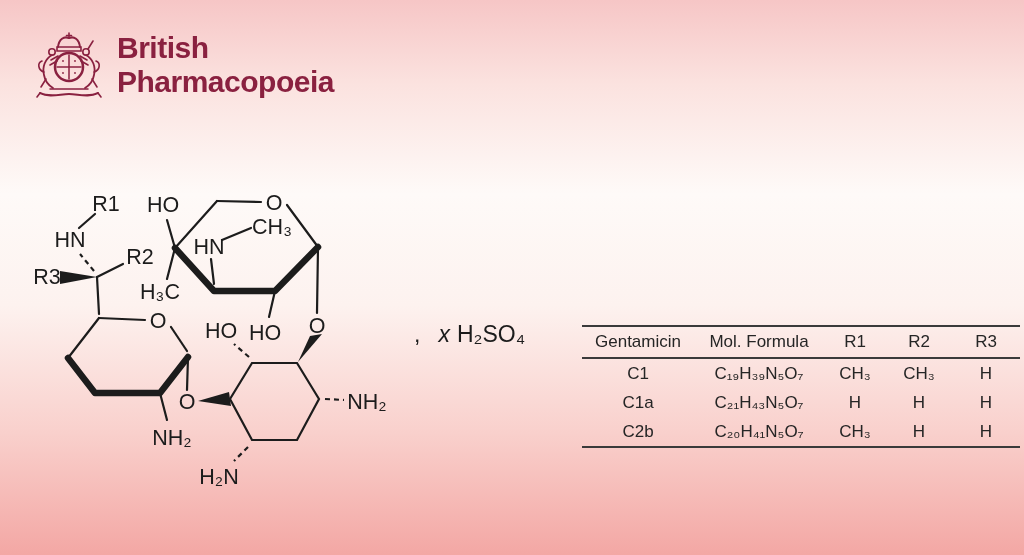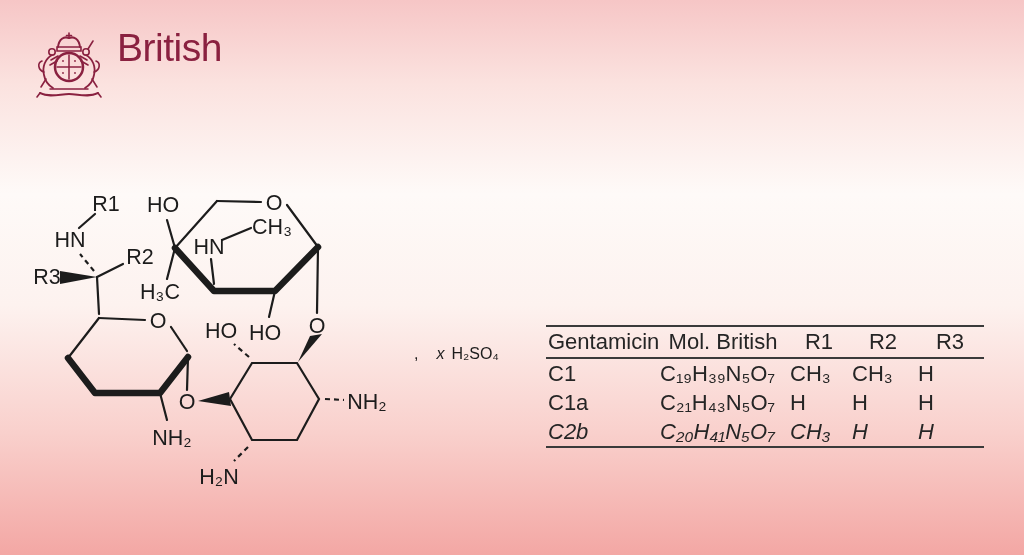--- a/index.html
+++ b/index.html
@@ -15,58 +15,57 @@
       #fdf2ef 55%,
       #f9d0cc 78%,
       #f3a7a4 100%);
   }
   .brand{
     position:absolute;left:30px;top:30px;
     display:flex;align-items:flex-start;gap:9px;
   }
   .brand-text{
     color:#8a2140;
-    font-weight:normal;
-    font-size:39px;
+    font-weight:bold;
+    font-size:30px;
     line-height:34px;
     letter-spacing:-0.5px;
     margin-top:1px;
   }
   .structure{
     position:absolute;left:25px;top:185px;width:380px;height:310px;
   }
   .structure text{
     font-family:"Liberation Sans","DejaVu Sans",sans-serif;
     font-size:21.5px;
     fill:#1c1c1c;
   }
   .sulfate{
-    position:absolute;left:414px;top:345px;
-    font-size:16px;color:#1c1c1c;white-space:nowrap;
+    position:absolute;left:414px;top:321px;
+    font-size:23px;color:#1c1c1c;white-space:nowrap;
   }
   .sulfate .comma{margin-right:18px;}
   .sulfate .mult{font-style:italic;margin-right:7px;}
   .gent-table{
-    position:absolute;left:546px;top:325px;width:438px;
+    position:absolute;left:582px;top:325px;width:438px;
     border-collapse:collapse;
-    font-size:22px;color:#252525;
+    font-size:17px;color:#252525;
     table-layout:fixed;
   }
   .gent-table th{
     font-weight:normal;
     border-top:2px solid #3a3a3a;
     border-bottom:2px solid #3a3a3a;
     height:30px;padding:0 2px;text-align:center;
   }
   .gent-table td{
-    height:29px;padding:0 2px;text-align:left;line-height:29px;
+    height:29px;padding:0 2px;text-align:center;line-height:29px;
   }
   .gent-table tbody tr:last-child td{
     border-bottom:2px solid #3a3a3a;
-    font-style:italic;
   }
 </style>
 </head>
 <body>
 
 <div class="page">
 
   <div class="brand">
     <svg width="78" height="78" viewBox="0 0 78 78">
       <g stroke="#8a2140" fill="none" stroke-width="2" stroke-linecap="round">
@@ -93,20 +92,21 @@
         <path d="M57,30 L50,26 M58,35 L51,31 M62,49 L67,57" stroke-width="1.6"></path>
         <path d="M64,42 C70,40 71,33 66,31" stroke-width="1.6"></path>
 
         <path d="M20,59 H58" stroke-width="1.5"></path>
         <path d="M10,63 C20,68 30,64 39,64 C48,64 58,68 68,63"></path>
         <path d="M10,63 l-3,4 M68,63 l3,4" stroke-width="1.6"></path>
       </g>
     </svg>
     <div class="brand-text">
       <div>British</div>
+      <div>Pharmacopoeia</div>
     </div>
   </div>
 
   <svg class="structure" viewBox="25 185 380 310">
 
     <g stroke="#1c1c1c" stroke-width="2.2" fill="none" stroke-linecap="round">
       <path d="M175,248 L217,201"></path>
       <path d="M217,201 L261,202"></path>
       <path d="M287,205 L318,247"></path>
       <path d="M175,248 L167,220"></path>
@@ -173,21 +173,21 @@
     <colgroup>
       <col style="width:112px">
         <col style="width:130px">
         <col style="width:62px">
         <col style="width:66px">
         <col style="width:68px">
     </colgroup>
     <thead>
       <tr>
         <th>Gentamicin</th>
-        <th>Mol. British</th>
+        <th>Mol. Formula</th>
         <th>R1</th>
         <th>R2</th>
         <th>R3</th>
       </tr>
     </thead>
     <tbody>
       <tr>
         <td>C1</td>
         <td>C₁₉H₃₉N₅O₇</td>
         <td>CH₃</td>

